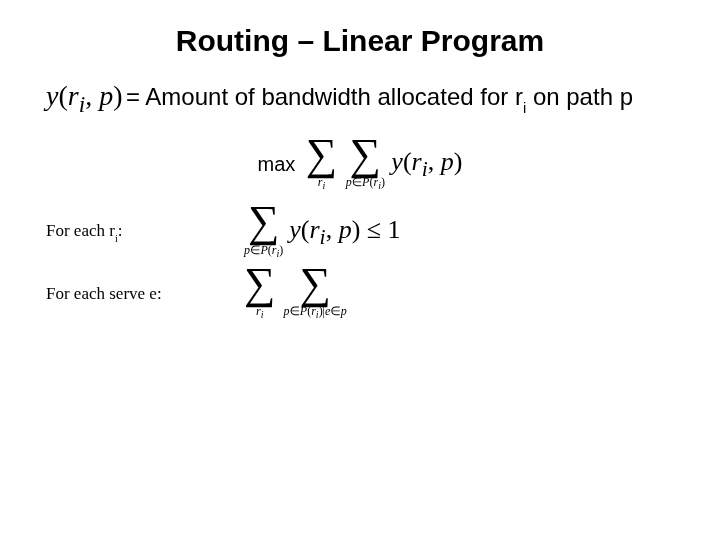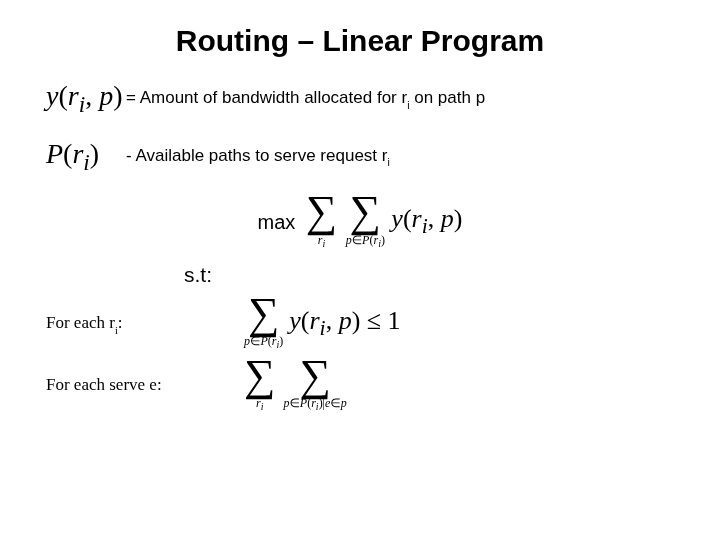--- a/index.html
+++ b/index.html
@@ -23,21 +23,21 @@
     font-size: 30px;
     font-weight: bold;
     margin-bottom: 22px;
   }
   .row {
     display: flex;
     align-items: center;
     margin-bottom: 20px;
   }
   .desc {
-    font-size: 17px;
+    font-size: 24px;
   }
   .sub {
     font-size: 0.62em;
     vertical-align: sub;
     position: relative;
     top: 0.12em;
   }
   .math {
     font-family: "Times New Roman", Times, serif;
   }
@@ -116,39 +116,34 @@
 
 <div class="slide">
 
   <div class="title">Routing – Linear Program</div>
 
   <div class="row">
     <span class="lhs-symbol math"><span class="mi">y</span>(<span class="mi">r<sub>i</sub></span>, <span class="mi">p</span>)</span>
     <span class="desc">= Amount of bandwidth allocated for r<span class="sub">i</span> on path p</span>
   </div>
 
-  <div class="row">
-    <span class="lhs-symbol math" style="min-width:80px;"><span class="mi">P</span>(<span class="mi">r<sub>i</sub></span>)</span>
-    <span class="desc">- Available paths to serve request r<span class="sub">i</span></span>
-  </div>
 
   <div class="objective">
     <span class="maxlbl">max</span>
     <span class="sigma">
       <span class="glyph">∑</span>
       <span class="under"><span class="mi">r</span><sub><span class="mi">i</span></sub></span>
     </span>
     <span class="sigma">
       <span class="glyph">∑</span>
       <span class="under"><span class="mi">p</span>∈<span class="mi">P</span>(<span class="mi">r</span><sub><span class="mi">i</span></sub>)</span>
     </span>
     <span class="term"><span class="mi">y</span>(<span class="mi">r<sub>i</sub></span>, <span class="mi">p</span>)</span>
   </div>
 
-  <div class="stline">s.t:</div>
 
   <div class="crow">
     <div class="clabel">For each r<span class="sub">i</span>:</div>
     <div class="cexpr">
       <span class="sigma">
         <span class="glyph">∑</span>
         <span class="under"><span class="mi">p</span>∈<span class="mi">P</span>(<span class="mi">r</span><sub><span class="mi">i</span></sub>)</span>
       </span>
       <span class="term"><span class="mi">y</span>(<span class="mi">r<sub>i</sub></span>, <span class="mi">p</span>) ≤ 1</span>
     </div>

